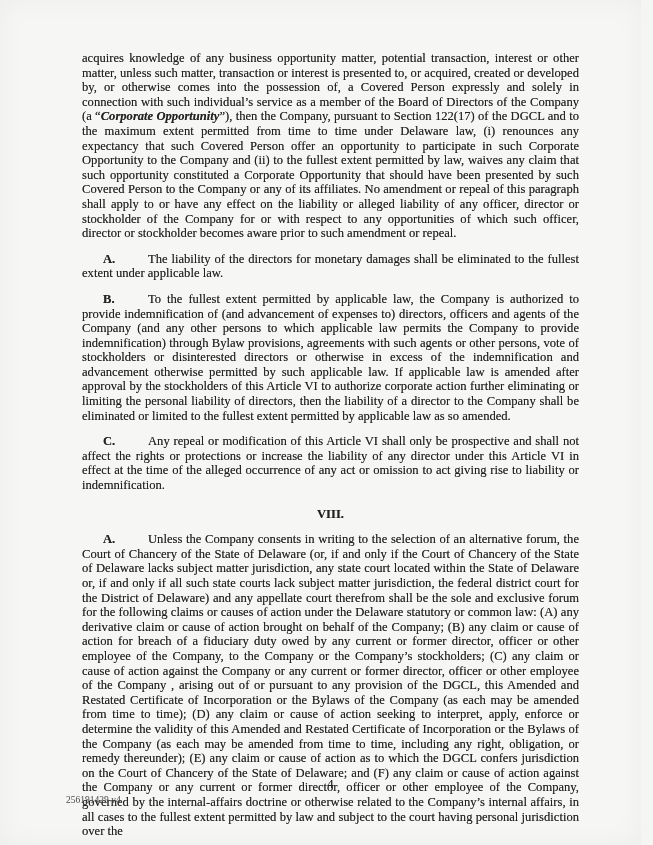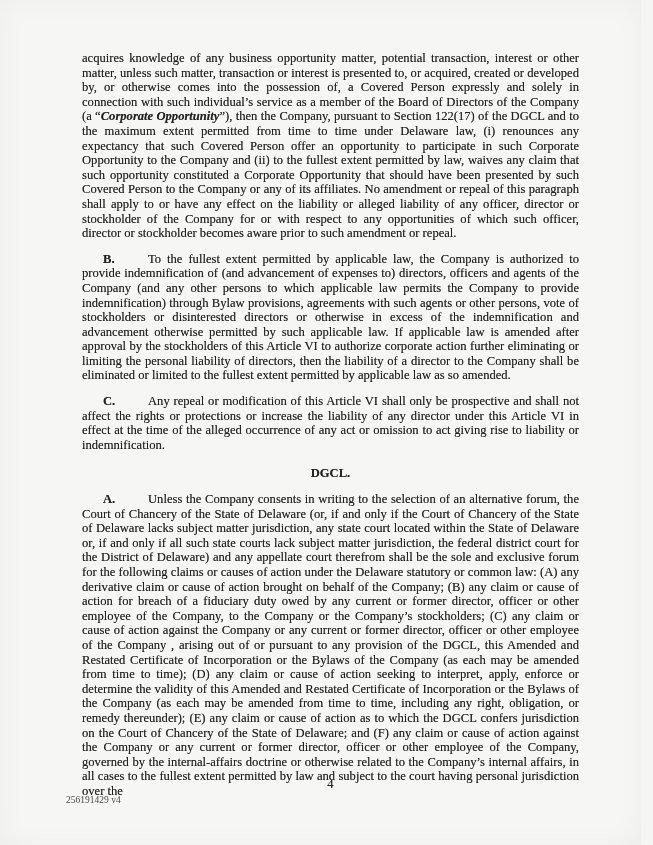--- a/index.html
+++ b/index.html
@@ -69,26 +69,27 @@
 </head>
 <body>
 
 <div class="page">
 
   <div class="text-block">
 
     <p class="continuation"><span>acquires knowledge of any business opportunity matter, potential transaction, interest or other matter, unless such matter, transaction or interest is presented to, or acquired, created or developed by, or otherwise comes into the possession of, a Covered Person expressly and solely in connection with such individual’s service as a member of the Board of Directors of the Company (a “</span><span class="term">Corporate Opportunity</span><span>”), then the Company, pursuant to Section 122(17) of the DGCL and to the maximum extent permitted from time to time under Delaware law, (i) renounces any expectancy that such Covered Person offer an opportunity to participate in such Corporate Opportunity to the Company and (ii) to the fullest extent permitted by law, waives any claim that such opportunity constituted a Corporate Opportunity that should have been presented by such Covered Person to the Company or any of its affiliates.  No amendment or repeal of this paragraph shall apply to or have any effect on the liability or alleged liability of any officer, director or stockholder of the Company for or with respect to any opportunities of which such officer, director or stockholder becomes aware prior to such amendment or repeal.</span></p>
 
 
+    <p class="body-para"><span class="plabel">A.</span><span>The liability of the directors for monetary damages shall be eliminated to the fullest extent under applicable law.</span></p>
 
     <p class="body-para"><span class="plabel">B.</span><span>To the fullest extent permitted by applicable law, the Company is authorized to provide indemnification of (and advancement of expenses to) directors, officers and agents of the Company (and any other persons to which applicable law permits the Company to provide indemnification) through Bylaw provisions, agreements with such agents or other persons, vote of stockholders or disinterested directors or otherwise in excess of the indemnification and advancement otherwise permitted by such applicable law. If applicable law is amended after approval by the stockholders of this Article VI to authorize corporate action further eliminating or limiting the personal liability of directors, then the liability of a director to the Company shall be eliminated or limited to the fullest extent permitted by applicable law as so amended.</span></p>
 
     <p class="body-para"><span class="plabel">C.</span><span>Any repeal or modification of this Article VI shall only be prospective and shall not affect the rights or protections or increase the liability of any director under this Article VI in effect at the time of the alleged occurrence of any act or omission to act giving rise to liability or indemnification.</span></p>
 
-    <p class="heading">DGCL.</p>
+    <p class="heading">VIII.</p>
 
     <p class="body-para"><span class="plabel">A.</span><span>Unless the Company consents in writing to the selection of an alternative forum, the Court of Chancery of the State of Delaware (or, if and only if the Court of Chancery of the State of Delaware lacks subject matter jurisdiction, any state court located within the State of Delaware or, if and only if all such state courts lack subject matter jurisdiction, the federal district court for the District of Delaware) and any appellate court therefrom shall be the sole and exclusive forum for the following claims or causes of action under the Delaware statutory or common law: (A) any derivative claim or cause of action brought on behalf of the Company; (B) any claim or cause of action for breach of a fiduciary duty owed by any current or former director, officer or other employee of the Company, to the Company or the Company’s stockholders; (C) any claim or cause of action against the Company or any current or former director, officer or other employee of the Company , arising out of or pursuant to any provision of the DGCL, this Amended and Restated Certificate of Incorporation or the Bylaws of the Company (as each may be amended from time to time); (D) any claim or cause of action seeking to interpret, apply, enforce or determine the validity of this Amended and Restated Certificate of Incorporation or the Bylaws of the Company (as each may be amended from time to time, including any right, obligation, or remedy thereunder); (E) any claim or cause of action as to which the DGCL confers jurisdiction on the Court of Chancery of the State of Delaware; and (F) any claim or cause of action against the Company or any current or former director, officer or other employee of the Company, governed by the internal-affairs doctrine or otherwise related to the Company’s internal affairs, in all cases to the fullest extent permitted by law and subject to the court having personal jurisdiction over the</span></p>
 
   </div>
 
   <div class="page-number">4</div>
 
   <div class="doc-id">256191429 v4</div>
 
 </div>

